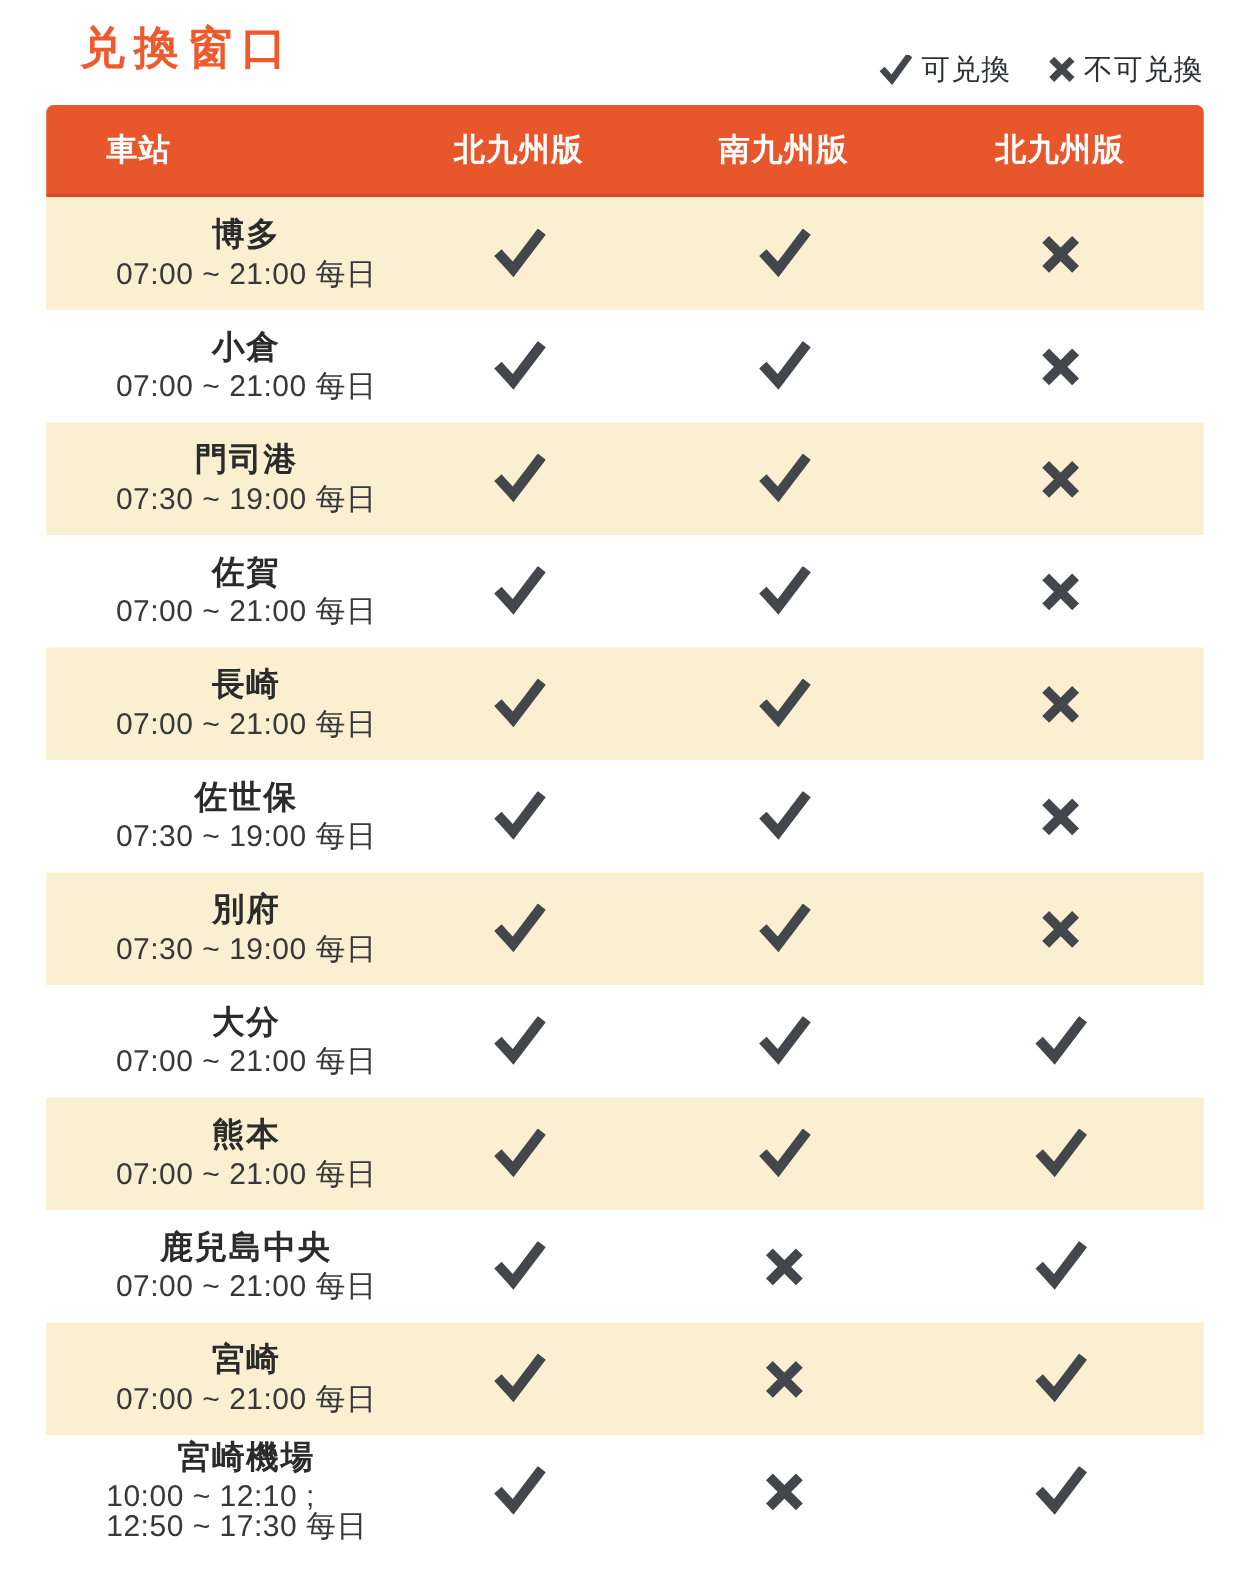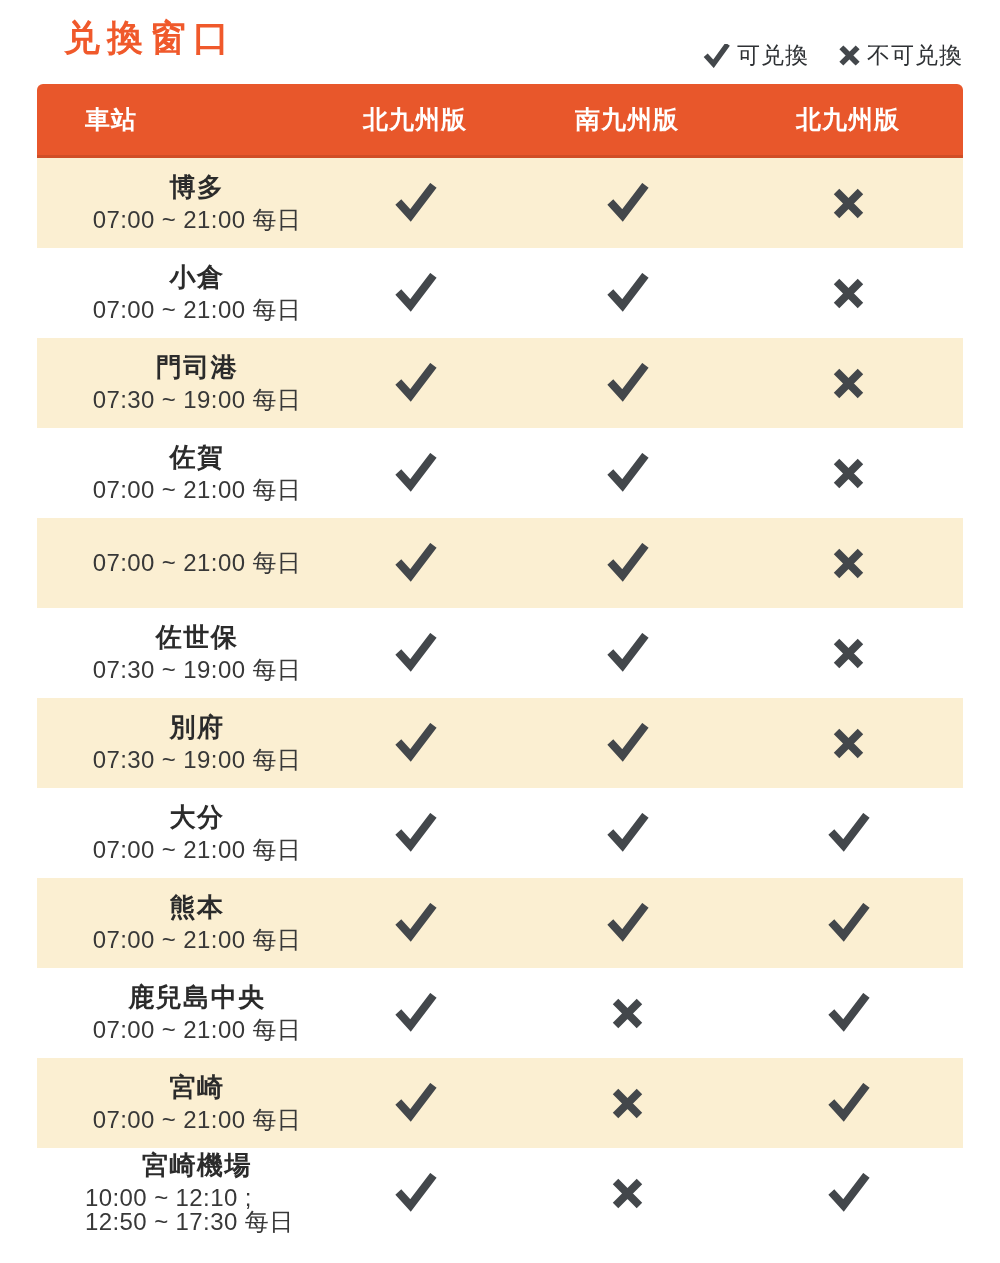--- a/index.html
+++ b/index.html
@@ -203,20 +203,21 @@
   <span class="mark">
     <svg width="33" height="33" viewBox="0 0 34 34">
       <path d="M7.5 7.5 L26.5 26.5 M26.5 7.5 L7.5 26.5" fill="none" stroke="currentColor" stroke-width="8" stroke-linecap="square"></path>
     </svg>
   </span>
 </div>
   </div>
 
   <div class="trow row-cream">
     <div class="station-cell">
+      <div class="station-name">長崎</div>
       <div class="station-hours">07:00 ~ 21:00 每日</div>
     </div>
     <div class="mark-cell">
   <span class="mark">
     <svg width="44" height="40" viewBox="0 0 44 40">
       <path d="M8 22 L17.5 32.5 L38 5.5" fill="none" stroke="currentColor" stroke-width="8" stroke-linecap="square" stroke-linejoin="miter"></path>
     </svg>
   </span>
 </div>
     <div class="mark-cell">

